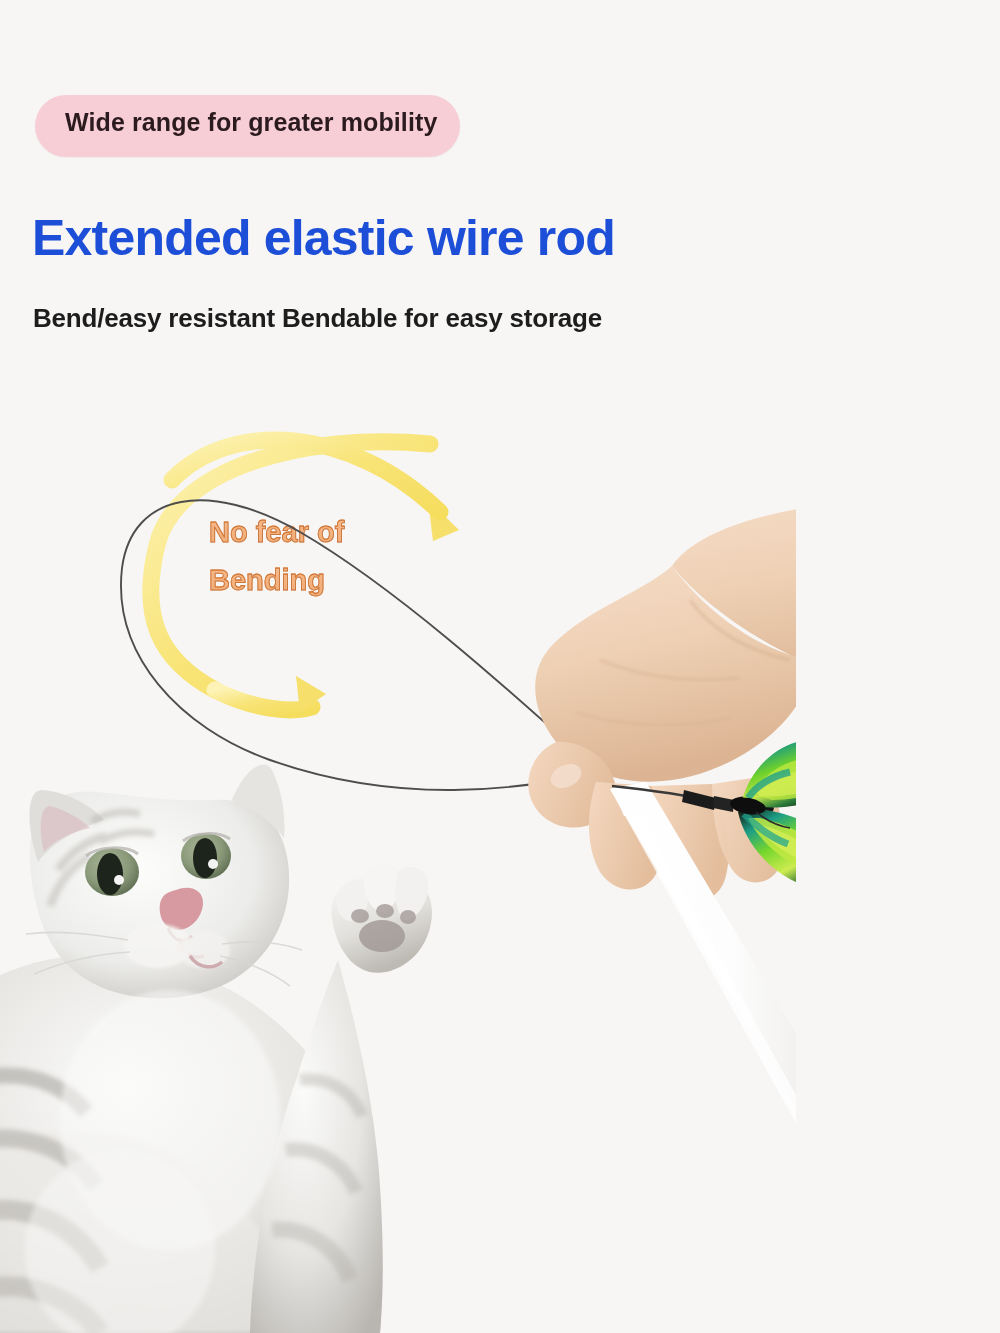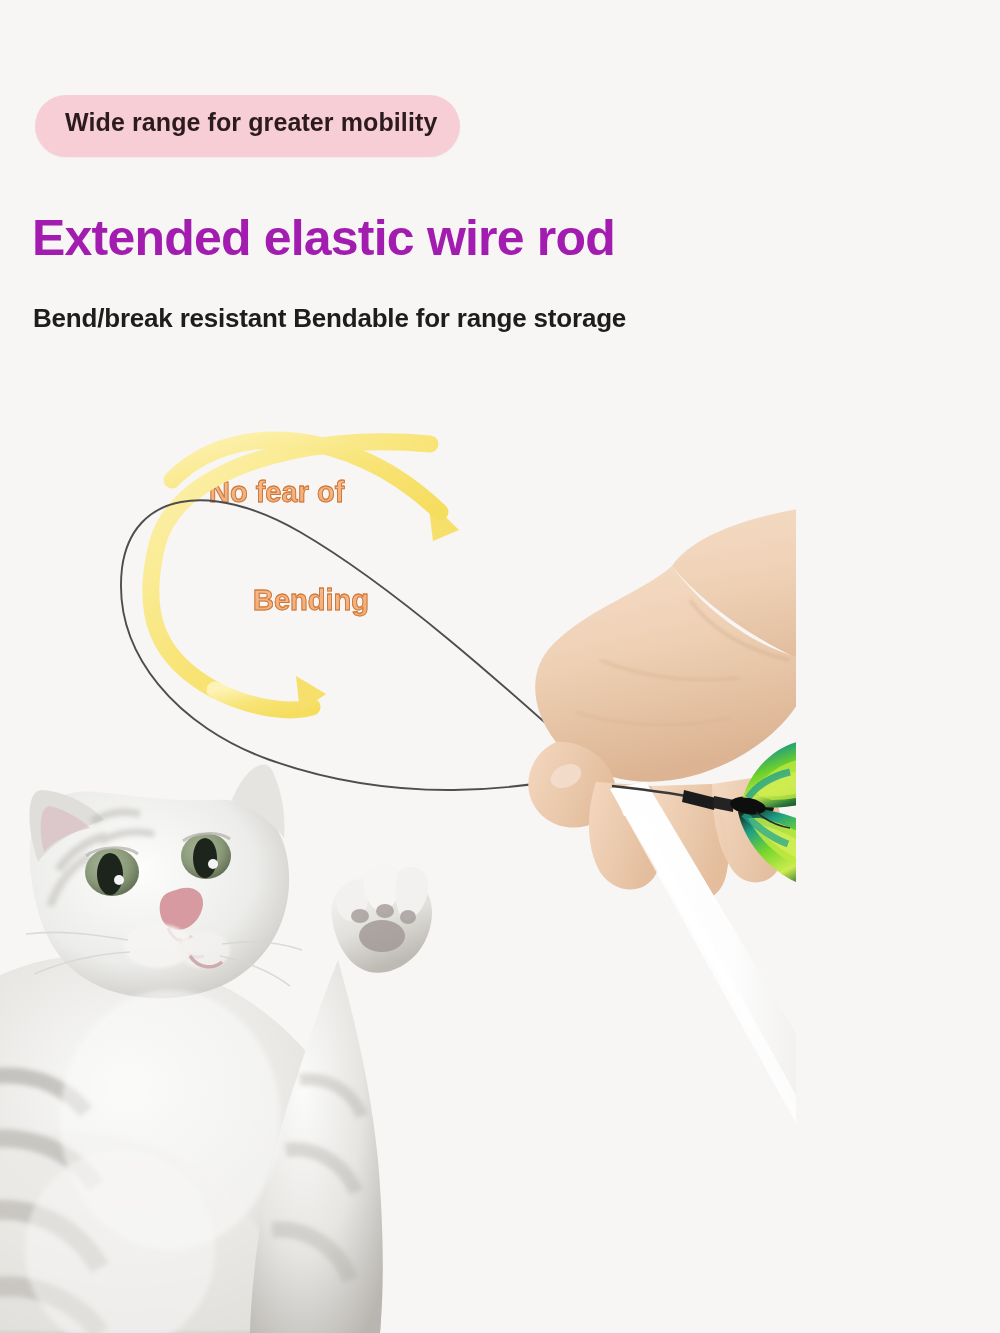--- a/index.html
+++ b/index.html
@@ -20,42 +20,42 @@
     border-radius:31px;
     box-shadow:0 1px 2px rgba(0,0,0,.04);
   }
   .badge-label{
     position:absolute;left:65px;top:108px;
     font-size:25px;font-weight:bold;color:#2b1b1f;
     letter-spacing:.1px;white-space:nowrap;
   }
   .headline{
     position:absolute;left:32px;top:209px;
-    font-size:50px;font-weight:bold;color:#a21caf;
+    font-size:50px;font-weight:bold;color:#1d4ed8;
     letter-spacing:-0.8px;white-space:nowrap;
   }
   .subhead{
     position:absolute;left:33px;top:303px;
     font-size:26px;font-weight:bold;color:#1d1d1d;
     letter-spacing:-0.2px;white-space:nowrap;
   }
 
   
   .anno{
     position:absolute;
     font-size:29px;font-weight:bold;
     white-space:nowrap;
     background:linear-gradient(180deg,#f49a55 0%,#ef8a3c 45%,#e8812f 100%);
     -webkit-background-clip:text;background-clip:text;
     color:transparent;
     -webkit-text-stroke:0.9px #c9773f;
     text-shadow:0 1px 0 rgba(255,255,255,.35);
   }
-  .anno-1{left:209px;top:476px;}
-  .anno-2{left:209px;top:584px;margin-left:44px;}
+  .anno-1{left:209px;top:516px;}
+  .anno-2{left:209px;top:564px;}
 
   
   svg.layer{position:absolute;left:0;top:0;width:1000px;height:1333px;overflow:visible;}
   #wire-layer{z-index:4}
   #arrow-layer{z-index:3}
   #photo-layer{z-index:5}
 </style>
 </head>
 <body>
 
@@ -356,18 +356,18 @@
       </g>
 
       <ellipse cx="170" cy="1120" rx="110" ry="130" fill="#fbfbfa" opacity=".55" filter="url(#furblur)"></ellipse>
       <ellipse cx="120" cy="1250" rx="95" ry="100" fill="#f8f8f7" opacity=".5" filter="url(#furblur)"></ellipse>
     </g>
   </svg>
 
   <div class="badge"></div>
   <div class="badge-label">Wide range for greater mobility</div>
   <div class="headline">Extended elastic wire rod</div>
-  <div class="subhead">Bend/break resistant Bendable for range storage</div>
+  <div class="subhead">Bend/easy resistant Bendable for easy storage</div>
 
   <div class="anno anno-1">No fear of</div>
   <div class="anno anno-2">Bending</div>
 
 </div>
 
 </body></html>

